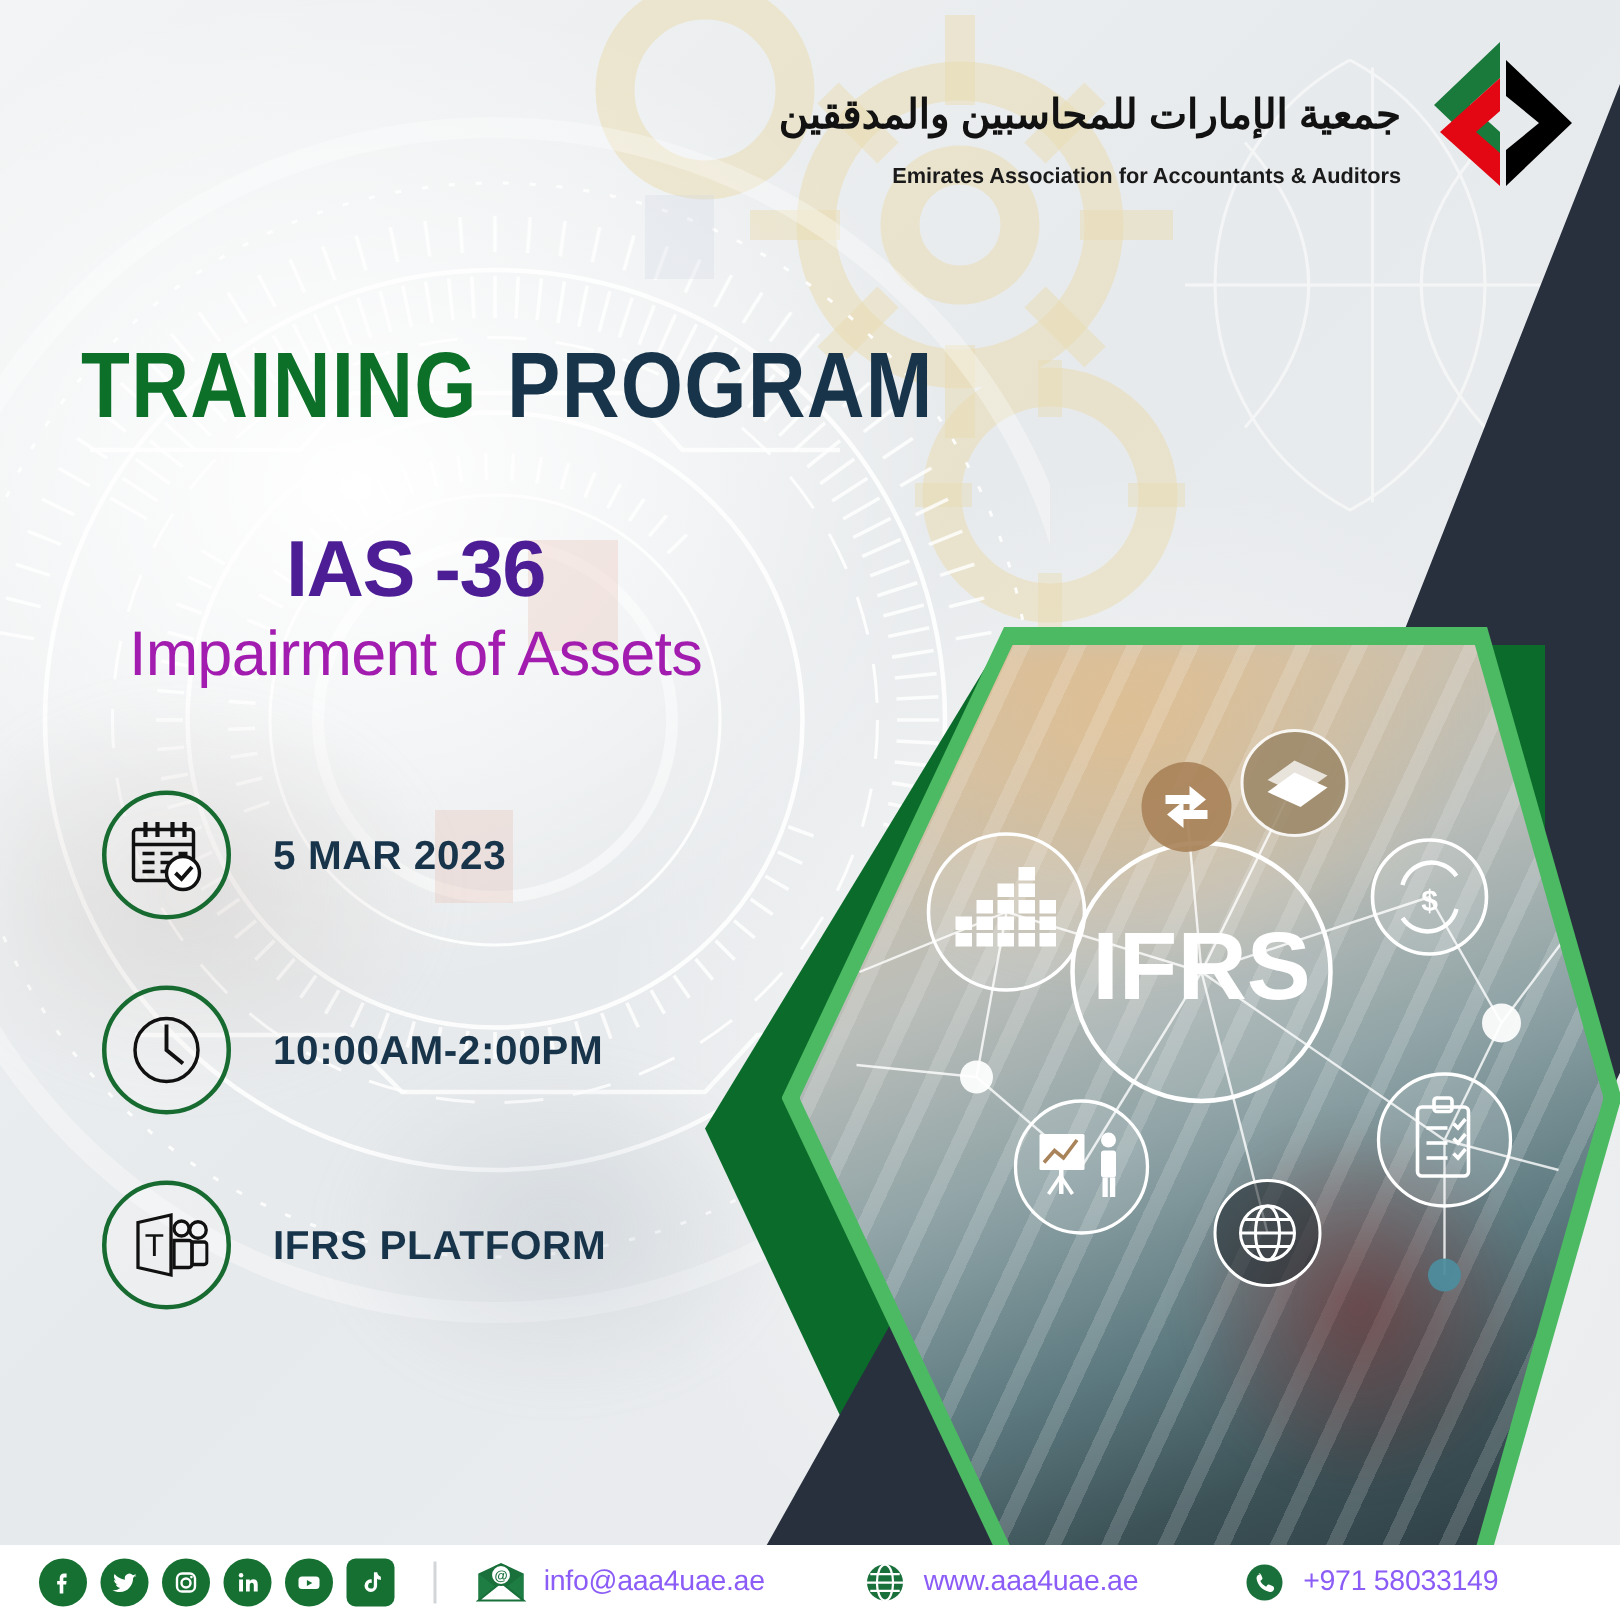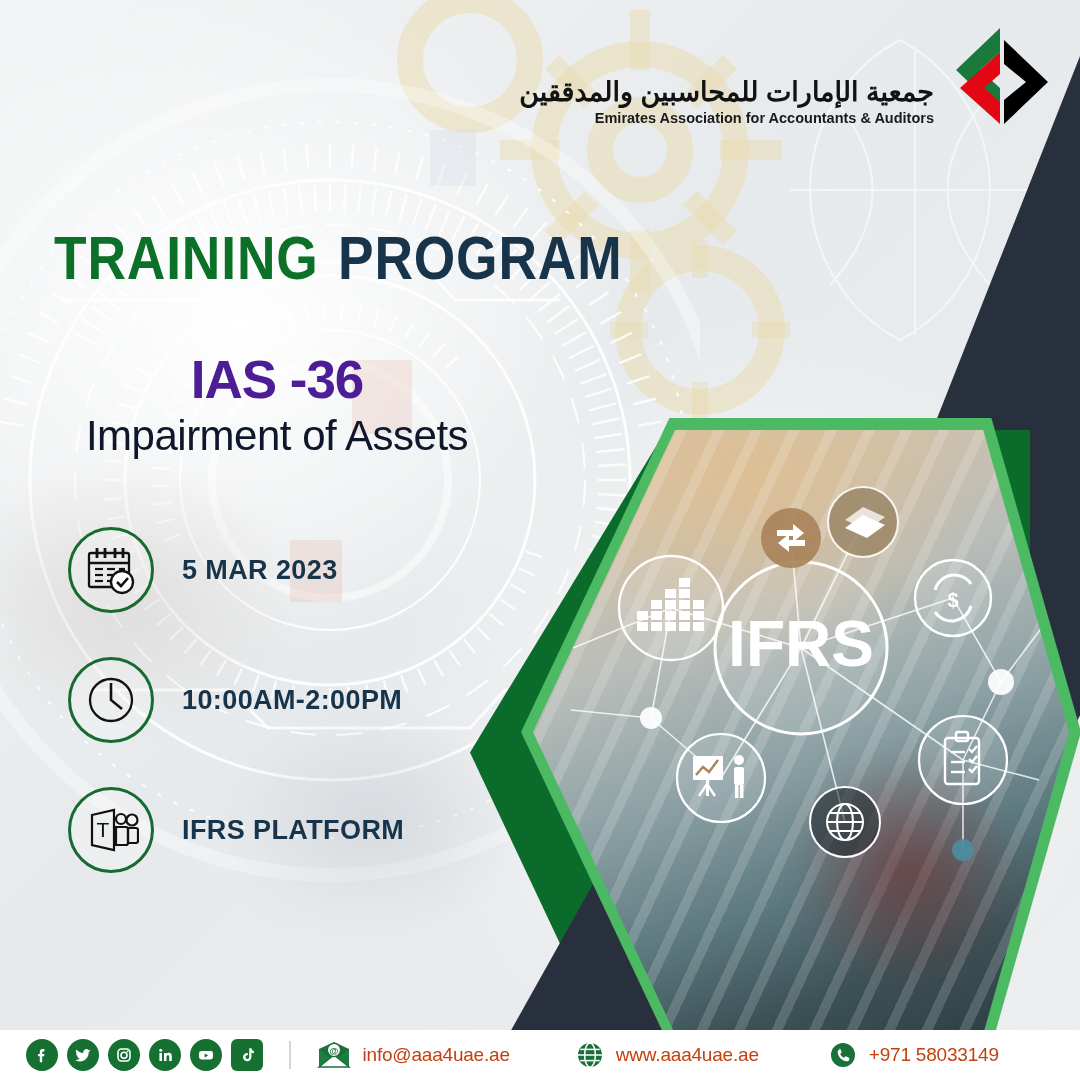--- a/index.html
+++ b/index.html
@@ -39,36 +39,36 @@
     clip-path:polygon(56% 0,100% 100%,0 100%);}
   
   .shape-green-hex{position:absolute;left:470px;bottom:30px;width:560px;height:620px;
     background:#0b6b2b;
     clip-path:polygon(35% 0,100% 0,100% 36%,74% 100%,25% 100%,0 52%);}
 
   
   .logo{position:absolute;right:30px;top:26px;display:flex;align-items:flex-end;gap:20px;}
   .logo-text{text-align:right;padding-top:14px;}
   .logo-ar{font-size:27px;font-weight:bold;color:#121212;letter-spacing:.5px;direction:rtl;white-space:nowrap;line-height:1.2;}
-  .logo-en{font-size:14.5px;font-weight:bold;color:#1a1a1a;white-space:nowrap;margin-top:2px;}
+  .logo-en{font-size:14.5px;font-weight:bold;color:#1a1a1a;white-space:nowrap;margin-top:18px;}
   .logo-mark{width:96px;height:100px;flex:0 0 auto;}
 
   
   .heading{position:absolute;left:54px;top:222px;display:flex;align-items:baseline;}
   .h-green,.h-navy{
     font-family:"Liberation Sans",sans-serif;
     font-size:62px;font-weight:bold;letter-spacing:1px;
     transform:scaleX(.86);transform-origin:left center;
   }
   .h-green{color:#0d7029;}
   .h-navy{color:#17344a;margin-left:-24px;}
 
   .course{position:absolute;left:62px;top:352px;width:430px;text-align:center;}
   .course-code{font-size:53px;font-weight:bold;color:#4c1d95;letter-spacing:-1px;line-height:1.05;}
-  .course-name{font-size:42px;font-weight:400;color:#0f172a;letter-spacing:-.5px;margin-top:4px;}
+  .course-name{font-size:42px;font-weight:400;color:#a21caf;letter-spacing:-.5px;margin-top:4px;}
 
   
   .info{position:absolute;left:68px;top:527px;display:flex;flex-direction:column;gap:44px;}
   .info-row{display:flex;align-items:center;gap:28px;}
   .info-icon{width:86px;height:86px;border-radius:50%;border:3.5px solid #176b31;
     display:flex;align-items:center;justify-content:center;flex:0 0 auto;
     background:rgba(255,255,255,.22);}
   .info-text{font-size:27px;font-weight:bold;color:#17344a;letter-spacing:.4px;white-space:nowrap;}
 
   
@@ -90,21 +90,21 @@
 
   
   .footer{position:absolute;left:0;bottom:0;width:1080px;height:50px;background:#fff;
     display:flex;align-items:center;}
   .social{display:flex;align-items:center;gap:9px;margin-left:26px;}
   .sicon{width:32px;height:32px;background:#157032;border-radius:50%;
     display:flex;align-items:center;justify-content:center;}
   .sicon.sq{border-radius:6px;}
   .fdiv{width:1.5px;height:28px;background:#d3d6d9;margin:0 26px;}
   .fitem{display:flex;align-items:center;gap:12px;}
-  .fitem .ftext{font-size:19px;color:#c2410c;letter-spacing:-.2px;white-space:nowrap;}.gap2{width:66px;}.gap3{width:70px;}
+  .fitem .ftext{font-size:19px;color:#8b5cf6;letter-spacing:-.2px;white-space:nowrap;}.gap2{width:66px;}.gap3{width:70px;}
 </style>
 </head>
 <body>
 
 <div id="poster">
 
   <div class="bg-base"></div>
 
   <svg class="bg-gears" viewBox="0 0 1080 1080">
     <g fill="none" stroke="#e9d9a8" stroke-width="26" opacity=".55">

